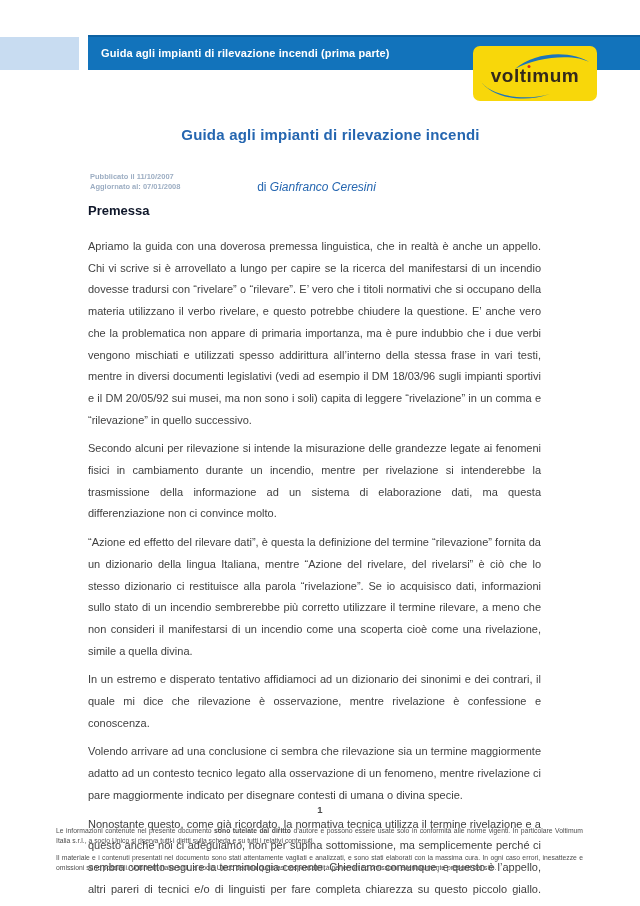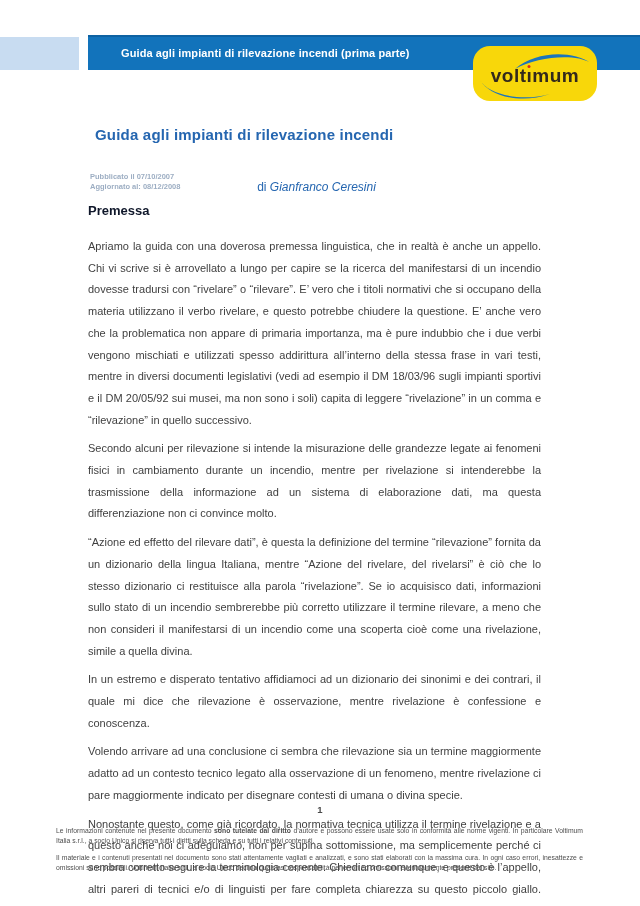--- a/index.html
+++ b/index.html
@@ -28,28 +28,27 @@
     z-index: 1;
   }
   .header-bar-title {
     color: #ffffff;
     font-size: 11px;
     font-weight: bold;
     line-height: 33px;
     padding-left: 13px;
     letter-spacing: 0.1px;
     white-space: nowrap;
-    margin-left: 20px;
   }
   .logo {
     position: absolute;
     left: 473px; top: 46px;
     width: 124px; height: 55px;
     background: #f8d70a;
-    border-radius: 17px;
+    border-radius: 7px;
     z-index: 2;
     display: flex;
     align-items: center;
     justify-content: center;
   }
   .logo svg { position: absolute; inset: 0; width: 100%; height: 100%; }
   .logo-word {
     position: relative;
     z-index: 3;
     font-size: 19px;
@@ -71,21 +70,22 @@
   }
 
   
   .content {
     position: absolute;
     left: 88px; top: 0;
     width: 457px; height: 100%;
   }
   .article-title {
     position: absolute;
-    top: 126px; left: 7px; width: 100%;
+    top: 126px; left: 14px; width: 100%;
+    text-align: center;
     color: #2566b0;
     font-size: 15px;
     font-weight: bold;
     letter-spacing: 0.2px;
   }
   .pub-meta {
     position: absolute;
     top: 172px; left: 2px;
     color: #9daec3;
     font-size: 7.5px;
@@ -156,22 +156,22 @@
       <path d="M7 34 C 15 49, 50 56, 77 48 C 49 58, 17 51, 7 34 Z" fill="#1b75bc"></path>
     </svg>
     <span class="logo-word"><span>volt</span><span class="logo-i">ı</span><span>mum</span></span>
   </div>
 
   <div class="content">
 
     <div class="article-title">Guida agli impianti di rilevazione incendi</div>
 
     <div class="pub-meta">
-      <div>Pubblicato il 07/10/2007</div>
-      <div>Aggiornato al: 08/12/2008</div>
+      <div>Pubblicato il 11/10/2007</div>
+      <div>Aggiornato al: 07/01/2008</div>
     </div>
 
     <div class="byline"><span>di </span><span class="author">Gianfranco Ceresini</span></div>
 
     <div class="section-heading">Premessa</div>
 
     <div class="body-text">
       <p>Apriamo la guida con una doverosa premessa linguistica, che in realtà è anche un appello. Chi vi scrive si è arrovellato a lungo per capire se la ricerca del manifestarsi di un incendio dovesse tradursi con “rivelare” o “rilevare”. E’ vero che i titoli normativi che si occupano della materia utilizzano il verbo rivelare, e questo potrebbe chiudere la questione. E’ anche vero che la problematica non appare di primaria importanza, ma è pure indubbio che i due verbi vengono mischiati e utilizzati spesso addirittura all’interno della stessa frase in vari testi, mentre in diversi documenti legislativi (vedi ad esempio il DM 18/03/96 sugli impianti sportivi e il DM 20/05/92 sui musei, ma non sono i soli) capita di leggere “rivelazione” in un comma e “rilevazione” in quello successivo.</p>
       <p>Secondo alcuni per rilevazione si intende la misurazione delle grandezze legate ai fenomeni fisici in cambiamento durante un incendio, mentre per rivelazione si intenderebbe la trasmissione della informazione ad un sistema di elaborazione dati, ma questa differenziazione non ci convince molto.</p>
       <p>“Azione ed effetto del rilevare dati”, è questa la definizione del termine “rilevazione” fornita da un dizionario della lingua Italiana, mentre “Azione del rivelare, del rivelarsi” è ciò che lo stesso dizionario ci restituisce alla parola “rivelazione”. Se io acquisisco dati, informazioni sullo stato di un incendio sembrerebbe più corretto utilizzare il termine rilevare, a meno che non consideri il manifestarsi di un incendio come una scoperta cioè come una rivelazione, simile a quella divina.</p>

